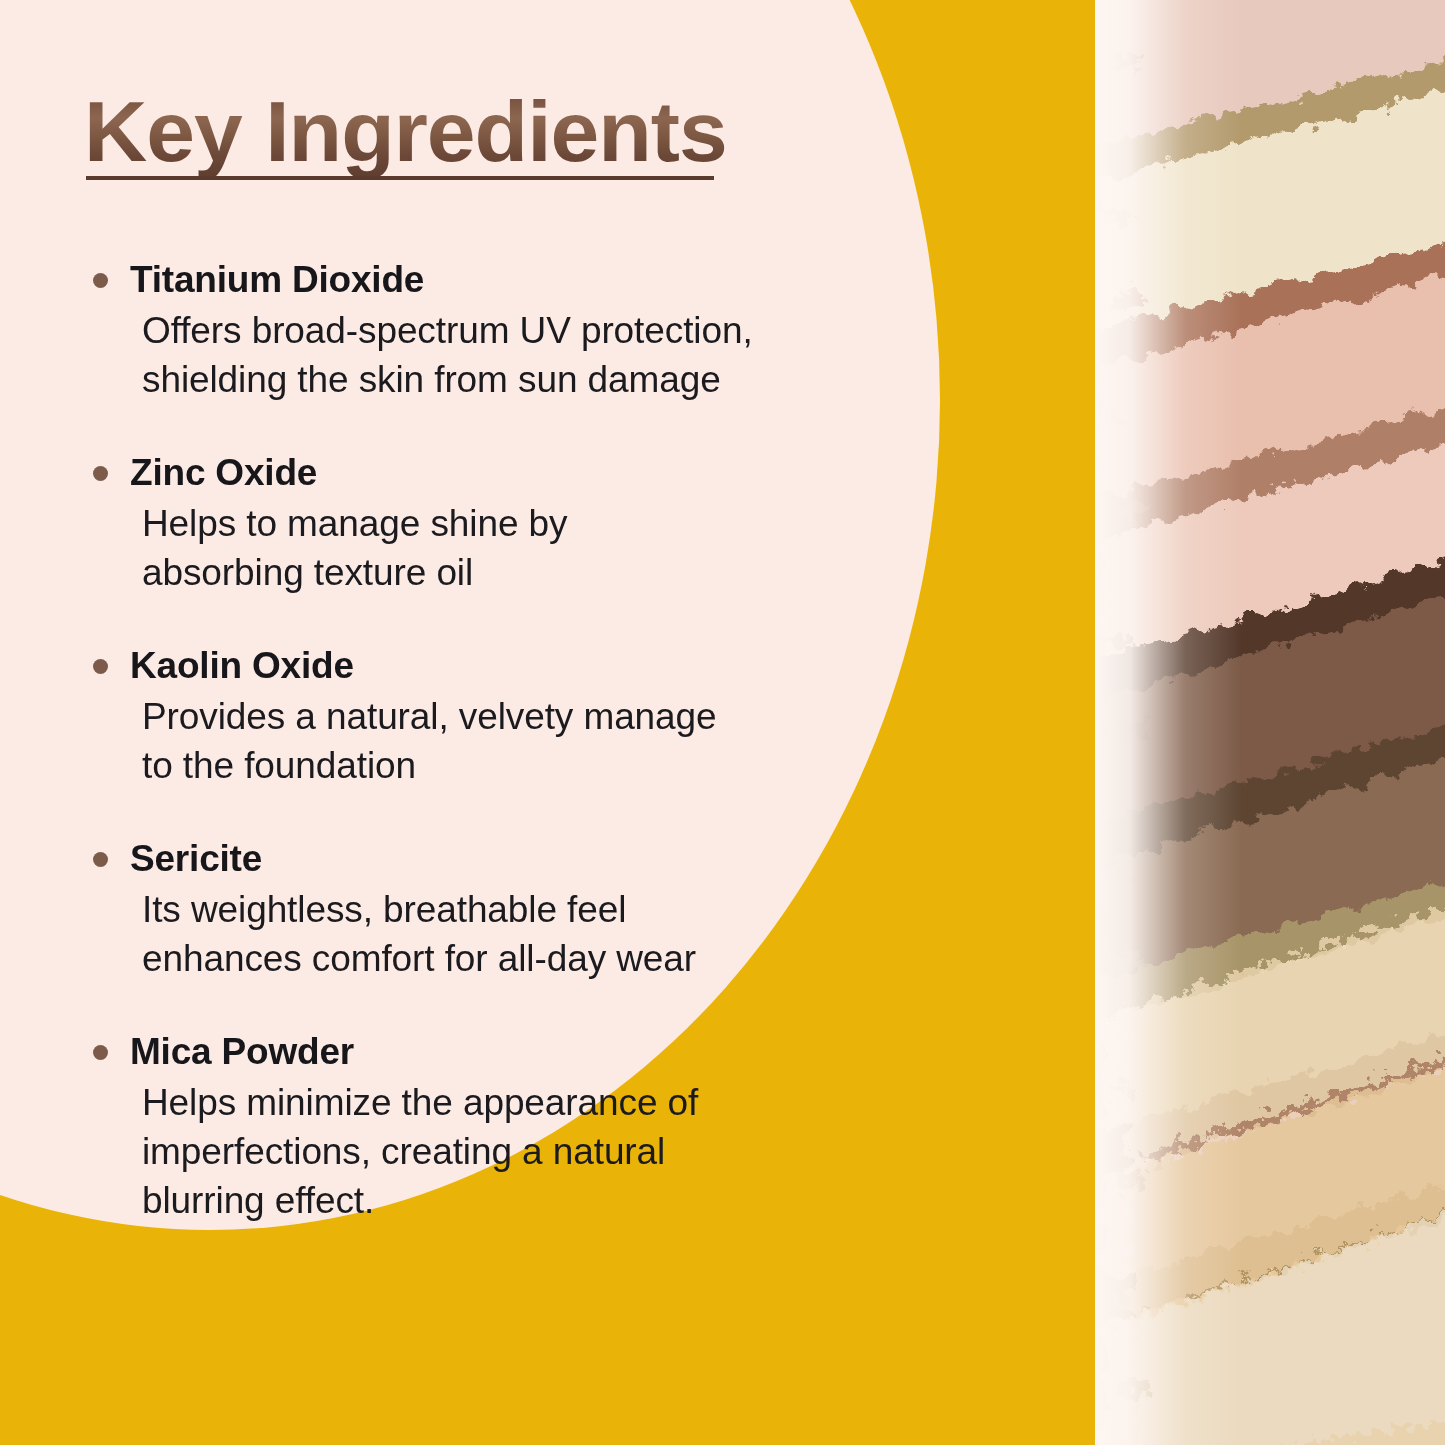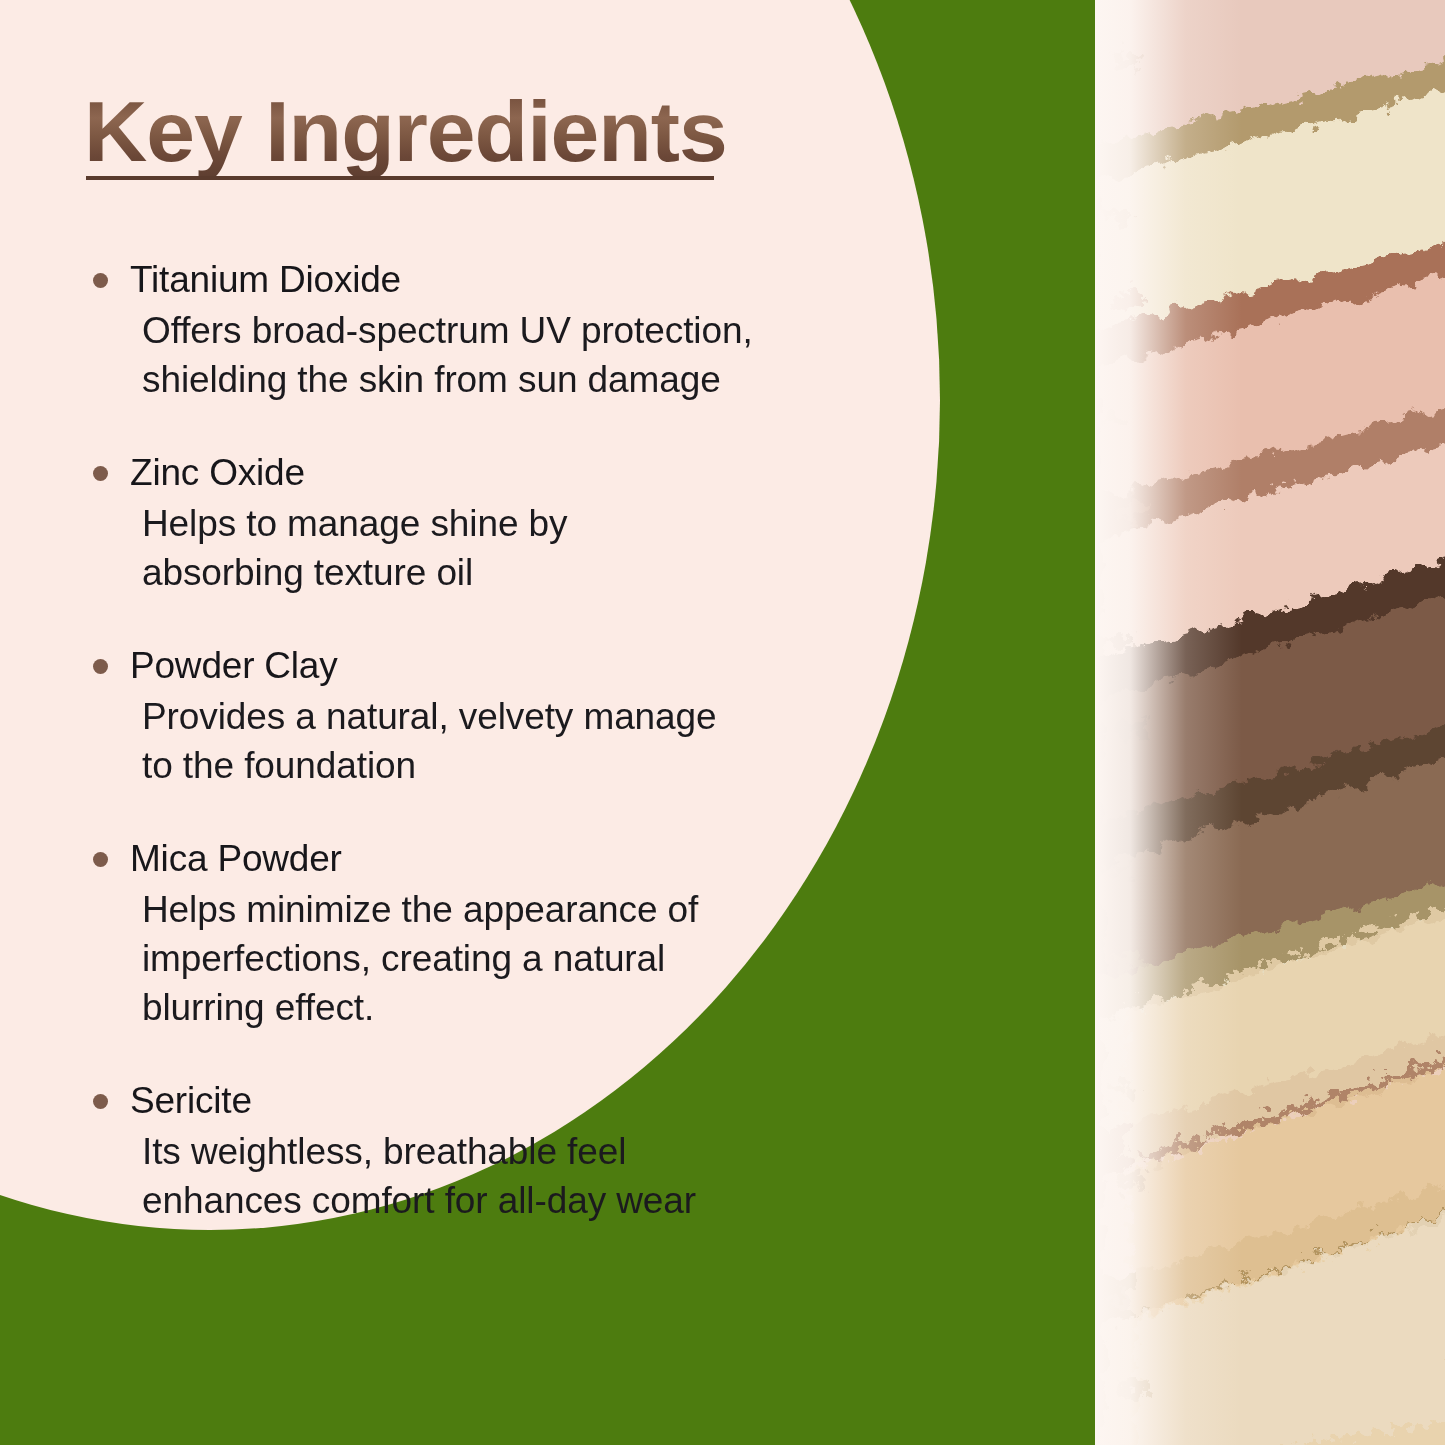--- a/index.html
+++ b/index.html
@@ -7,21 +7,21 @@
 
   html,body{
     width:1445px; height:1445px;
     overflow:hidden;
     font-family:"Liberation Sans", sans-serif;
   }
 
   #stage{
     position:relative;
     width:1445px; height:1445px;
-    background:#4d7c0f;
+    background:#eab308;
     overflow:hidden;
   }
   #bg-circle-2{
     position:absolute;
     left:-520px; top:-430px;
     width:1460px; height:1660px;
     border-radius:50%;
     background:#fcebe5;
   }
 
@@ -78,21 +78,21 @@
   .bullet-dot{
     position:absolute;
     left:9px; top:15px;
     width:15px; height:15px;
     border-radius:50%;
     background:#7d5b4b;
   }
 
   .ingredient-name{
     font-size:37px;
-    font-weight:normal;
+    font-weight:bold;
     color:#17161a;
     letter-spacing:-0.2px;
     line-height:1.2;
     margin-bottom:5px;
   }
 
   .ingredient-desc{
     font-size:37px;
     font-weight:300;
     color:#1b1a1e;
@@ -138,38 +138,38 @@
 
       <li class="ingredient">
         <span class="bullet-dot"></span>
         <div class="ingredient-name">Zinc Oxide</div>
         <div class="ingredient-desc">Helps to manage shine by
 absorbing texture oil</div>
       </li>
 
       <li class="ingredient">
         <span class="bullet-dot"></span>
-        <div class="ingredient-name">Powder Clay</div>
+        <div class="ingredient-name">Kaolin Oxide</div>
         <div class="ingredient-desc">Provides a natural, velvety manage
 to the foundation</div>
+      </li>
+
+      <li class="ingredient">
+        <span class="bullet-dot"></span>
+        <div class="ingredient-name">Sericite</div>
+        <div class="ingredient-desc">Its weightless, breathable feel
+enhances comfort for all-day wear</div>
       </li>
 
       <li class="ingredient">
         <span class="bullet-dot"></span>
         <div class="ingredient-name">Mica Powder</div>
         <div class="ingredient-desc">Helps minimize the appearance of
 imperfections, creating a natural
 blurring effect.</div>
-      </li>
-
-      <li class="ingredient">
-        <span class="bullet-dot"></span>
-        <div class="ingredient-name">Sericite</div>
-        <div class="ingredient-desc">Its weightless, breathable feel
-enhances comfort for all-day wear</div>
       </li>
 
     </ul>
   </div>
 
   <div id="swatch-strip">
     <svg viewBox="0 0 350 1445" preserveAspectRatio="none">
       <defs>
         <filter id="grain">
           <feTurbulence type="fractalNoise" baseFrequency="0.85" numOctaves="4" result="n"></feTurbulence>

